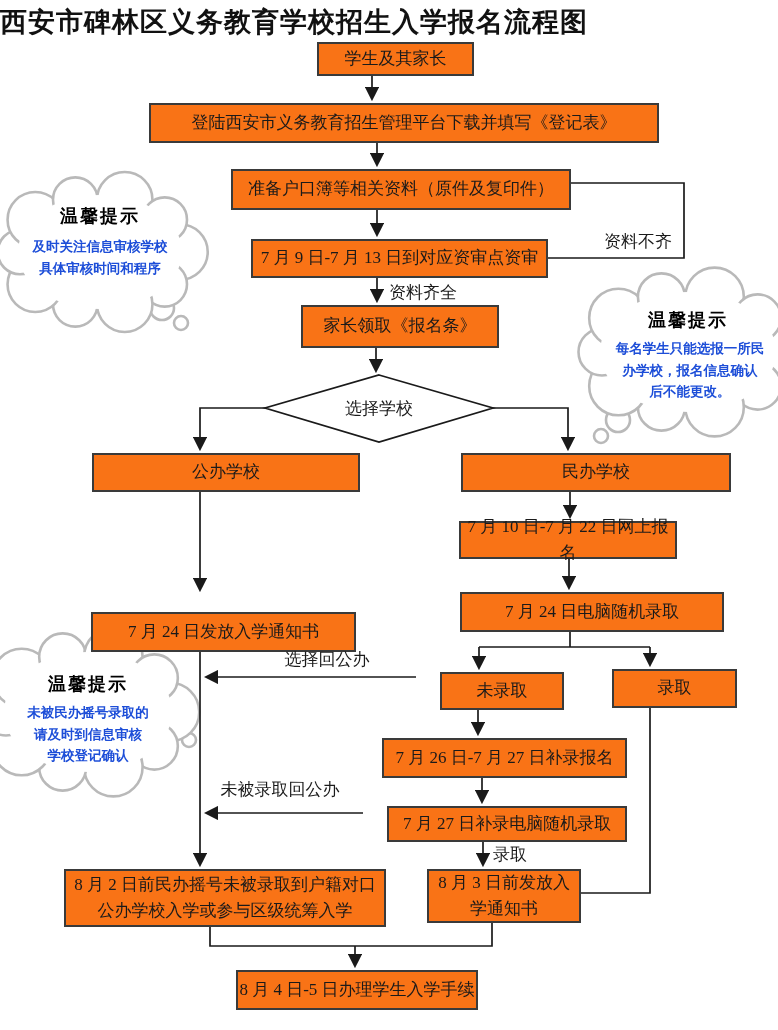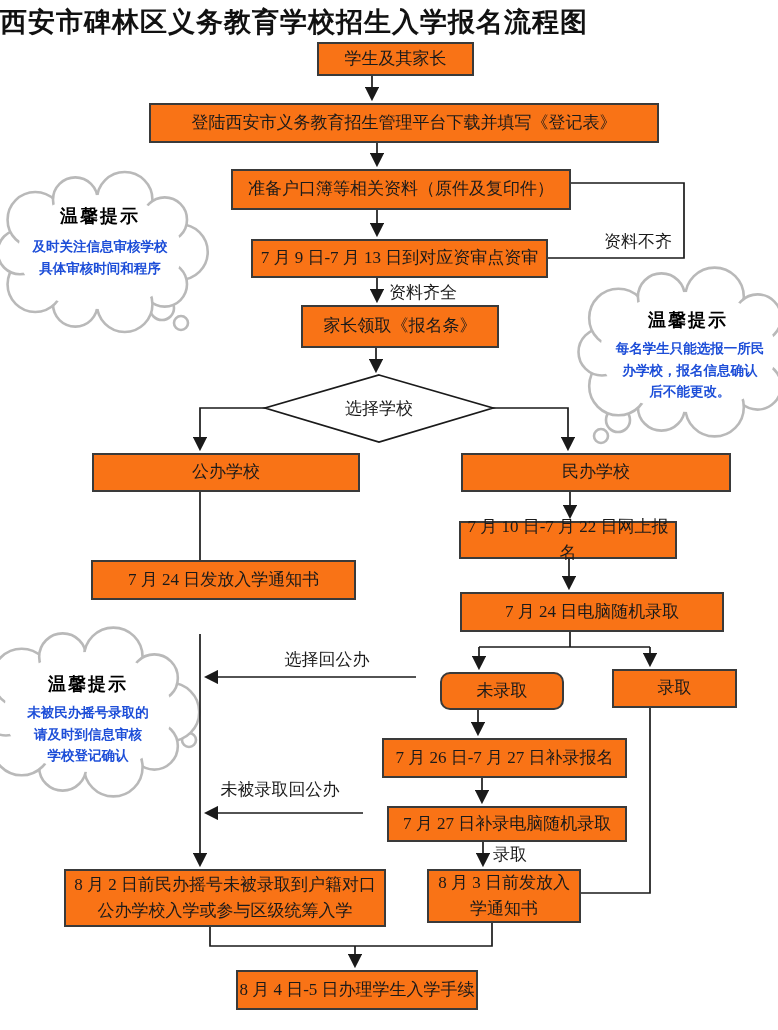--- a/index.html
+++ b/index.html
@@ -122,23 +122,23 @@
 
   <div class="box" style="left:293px;top:42px;width:157px;height:34px;">学生及其家长</div>
   <div class="box" style="left:125px;top:103px;width:510px;height:40px;">登陆西安市义务教育招生管理平台下载并填写《登记表》</div>
   <div class="box" style="left:207px;top:169px;width:340px;height:41px;">准备户口簿等相关资料（原件及复印件）</div>
   <div class="box" style="left:227px;top:239px;width:297px;height:39px;">7 月 9 日-7 月 13 日到对应资审点资审</div>
   <div class="box" style="left:277px;top:305px;width:198px;height:43px;">家长领取《报名条》</div>
   <div class="dmd-text" style="left:329px;top:397px;width:100px;">选择学校</div>
   <div class="box" style="left:437px;top:453px;width:270px;height:39px;">民办学校</div>
   <div class="box" style="left:68px;top:453px;width:268px;height:39px;">公办学校</div>
   <div class="box" style="left:435px;top:521px;width:218px;height:38px;">7 月 10 日-7 月 22 日网上报名</div>
-  <div class="box" style="left:67px;top:560px;width:265px;height:40px;">7 月 24 日发放入学通知书</div>
+  <div class="box" style="left:67px;top:612px;width:265px;height:40px;">7 月 24 日发放入学通知书</div>
   <div class="box" style="left:436px;top:592px;width:264px;height:40px;">7 月 24 日电脑随机录取</div>
-  <div class="box" style="left:416px;top:672px;width:124px;height:38px;border-radius:10px;">未录取</div>
+  <div class="box" style="left:416px;top:672px;width:124px;height:38px;">未录取</div>
   <div class="box" style="left:588px;top:669px;width:125px;height:39px;">录取</div>
   <div class="box" style="left:358px;top:738px;width:245px;height:40px;">7 月 26 日-7 月 27 日补录报名</div>
   <div class="box" style="left:363px;top:806px;width:240px;height:36px;">7 月 27 日补录电脑随机录取</div>
   <div class="box" style="left:40px;top:869px;width:322px;height:58px;">8 月 2 日前民办摇号未被录取到户籍对口
 公办学校入学或参与区级统筹入学</div>
   <div class="box" style="left:403px;top:869px;width:154px;height:54px;">8 月 3 日前发放入
 学通知书</div>
   <div class="box" style="left:212px;top:970px;width:242px;height:40px;">8 月 4 日-5 日办理学生入学手续</div>
 
   <div class="lbl" style="left:598px;top:232px;width:80px;">资料不齐</div>

